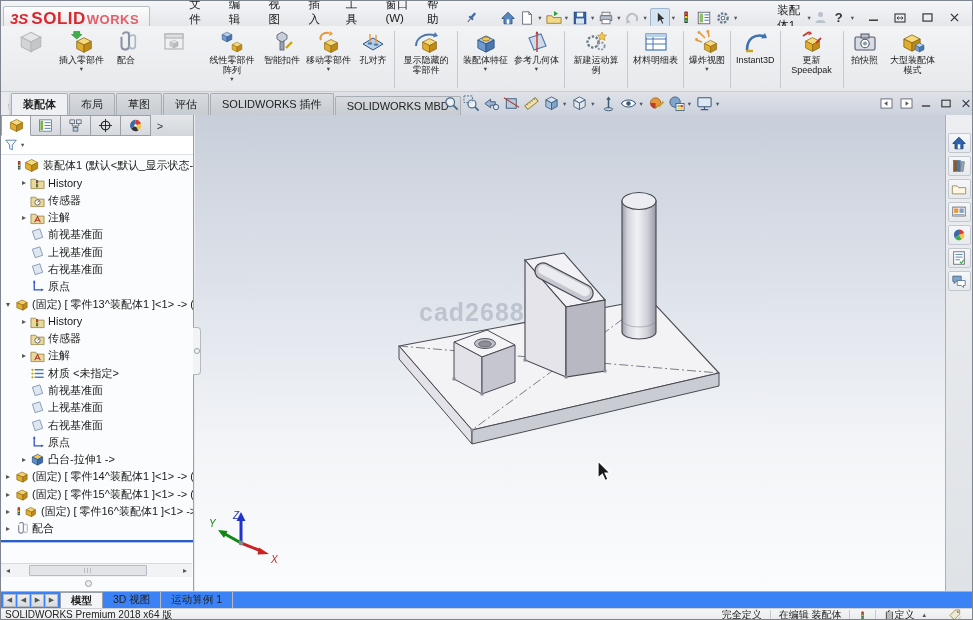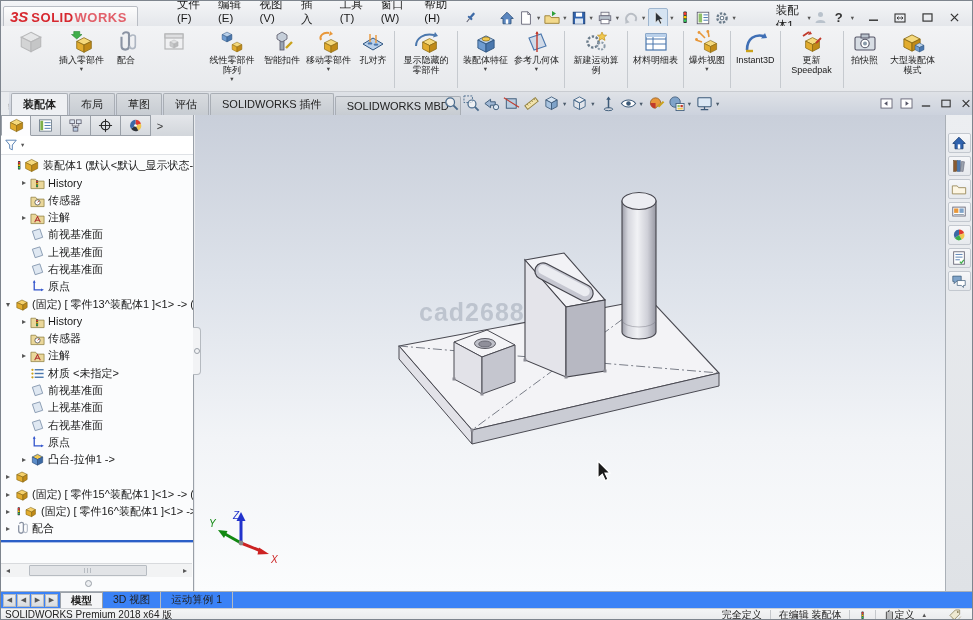--- a/index.html
+++ b/index.html
@@ -8,21 +8,21 @@
        font-family:"Liberation Sans","DejaVu Sans",sans-serif;overflow:hidden;color:#1a1a1a;}
   svg{display:block;}
 
   
   .titlebar{position:absolute;left:0;top:0;width:100%;height:34px;
     background:linear-gradient(#f4f5f7,#dfe2e7);border-bottom:1px solid #c3c7cd;
     display:flex;align-items:center;}
   .logo{height:23px;margin:1px 2px;padding:2px 10px 2px 6px;display:flex;align-items:baseline;gap:3px;
     background:linear-gradient(#fdfdfd,#e8e9ec);border:1px solid #b9bdc4;border-radius:2px;}
   .logo .mark{color:#d7282f;font-weight:bold;font-style:italic;font-size:15px;line-height:15px;}
-  .logo .b1{color:#d7282f;font-weight:bold;font-size:13px;letter-spacing:.5px;}
+  .logo .b1{color:#d7282f;font-weight:bold;font-size:17px;letter-spacing:.5px;}
   .logo .b2{color:#e2606a;font-weight:bold;font-size:13px;letter-spacing:.5px;margin-left:-2px;}
   .menus{display:flex;margin-left:28px;}
   .menu{font-size:11.5px;padding:3px 9px;cursor:default;}
   .pinbtn{margin:0 6px;}
   .qat{display:flex;align-items:center;gap:1px;margin-left:14px;}
   .qbtn{display:flex;align-items:center;padding:1px;border-radius:2px;}
   .qbtn.pressed{border:1px solid #9fb6cf;background:#d6e4f2;}
   .qcaret{font-size:6.5px;color:#555;margin:0 2px 0 1px;}
   .doc-title{font-size:11.5px;margin-left:38px;display:flex;align-items:center;gap:3px;}
   .right-ctl{margin-left:auto;display:flex;align-items:center;gap:7px;padding-right:8px;}
@@ -1004,20 +1004,21 @@
             <svg class="ticon" width="15" height="15">
               <use href="#s-extrude"></use>
             </svg>
             <span class="tlabel">凸台-拉伸1 -&gt;</span>
           </div>
         <div class="trow lv0">
             <span class="arr">▸</span>
             <svg class="ticon" width="15" height="15">
               <use href="#s-part"></use>
             </svg>
+            <span class="tlabel">(固定) [ 零件14^装配体1 ]&lt;1&gt; -&gt; (</span>
           </div>
         <div class="trow lv0">
             <span class="arr">▸</span>
             <svg class="ticon" width="15" height="15">
               <use href="#s-part"></use>
             </svg>
             <span class="tlabel">(固定) [ 零件15^装配体1 ]&lt;1&gt; -&gt; (</span>
           </div>
         <div class="trow lv0">
             <span class="arr">▸</span>

